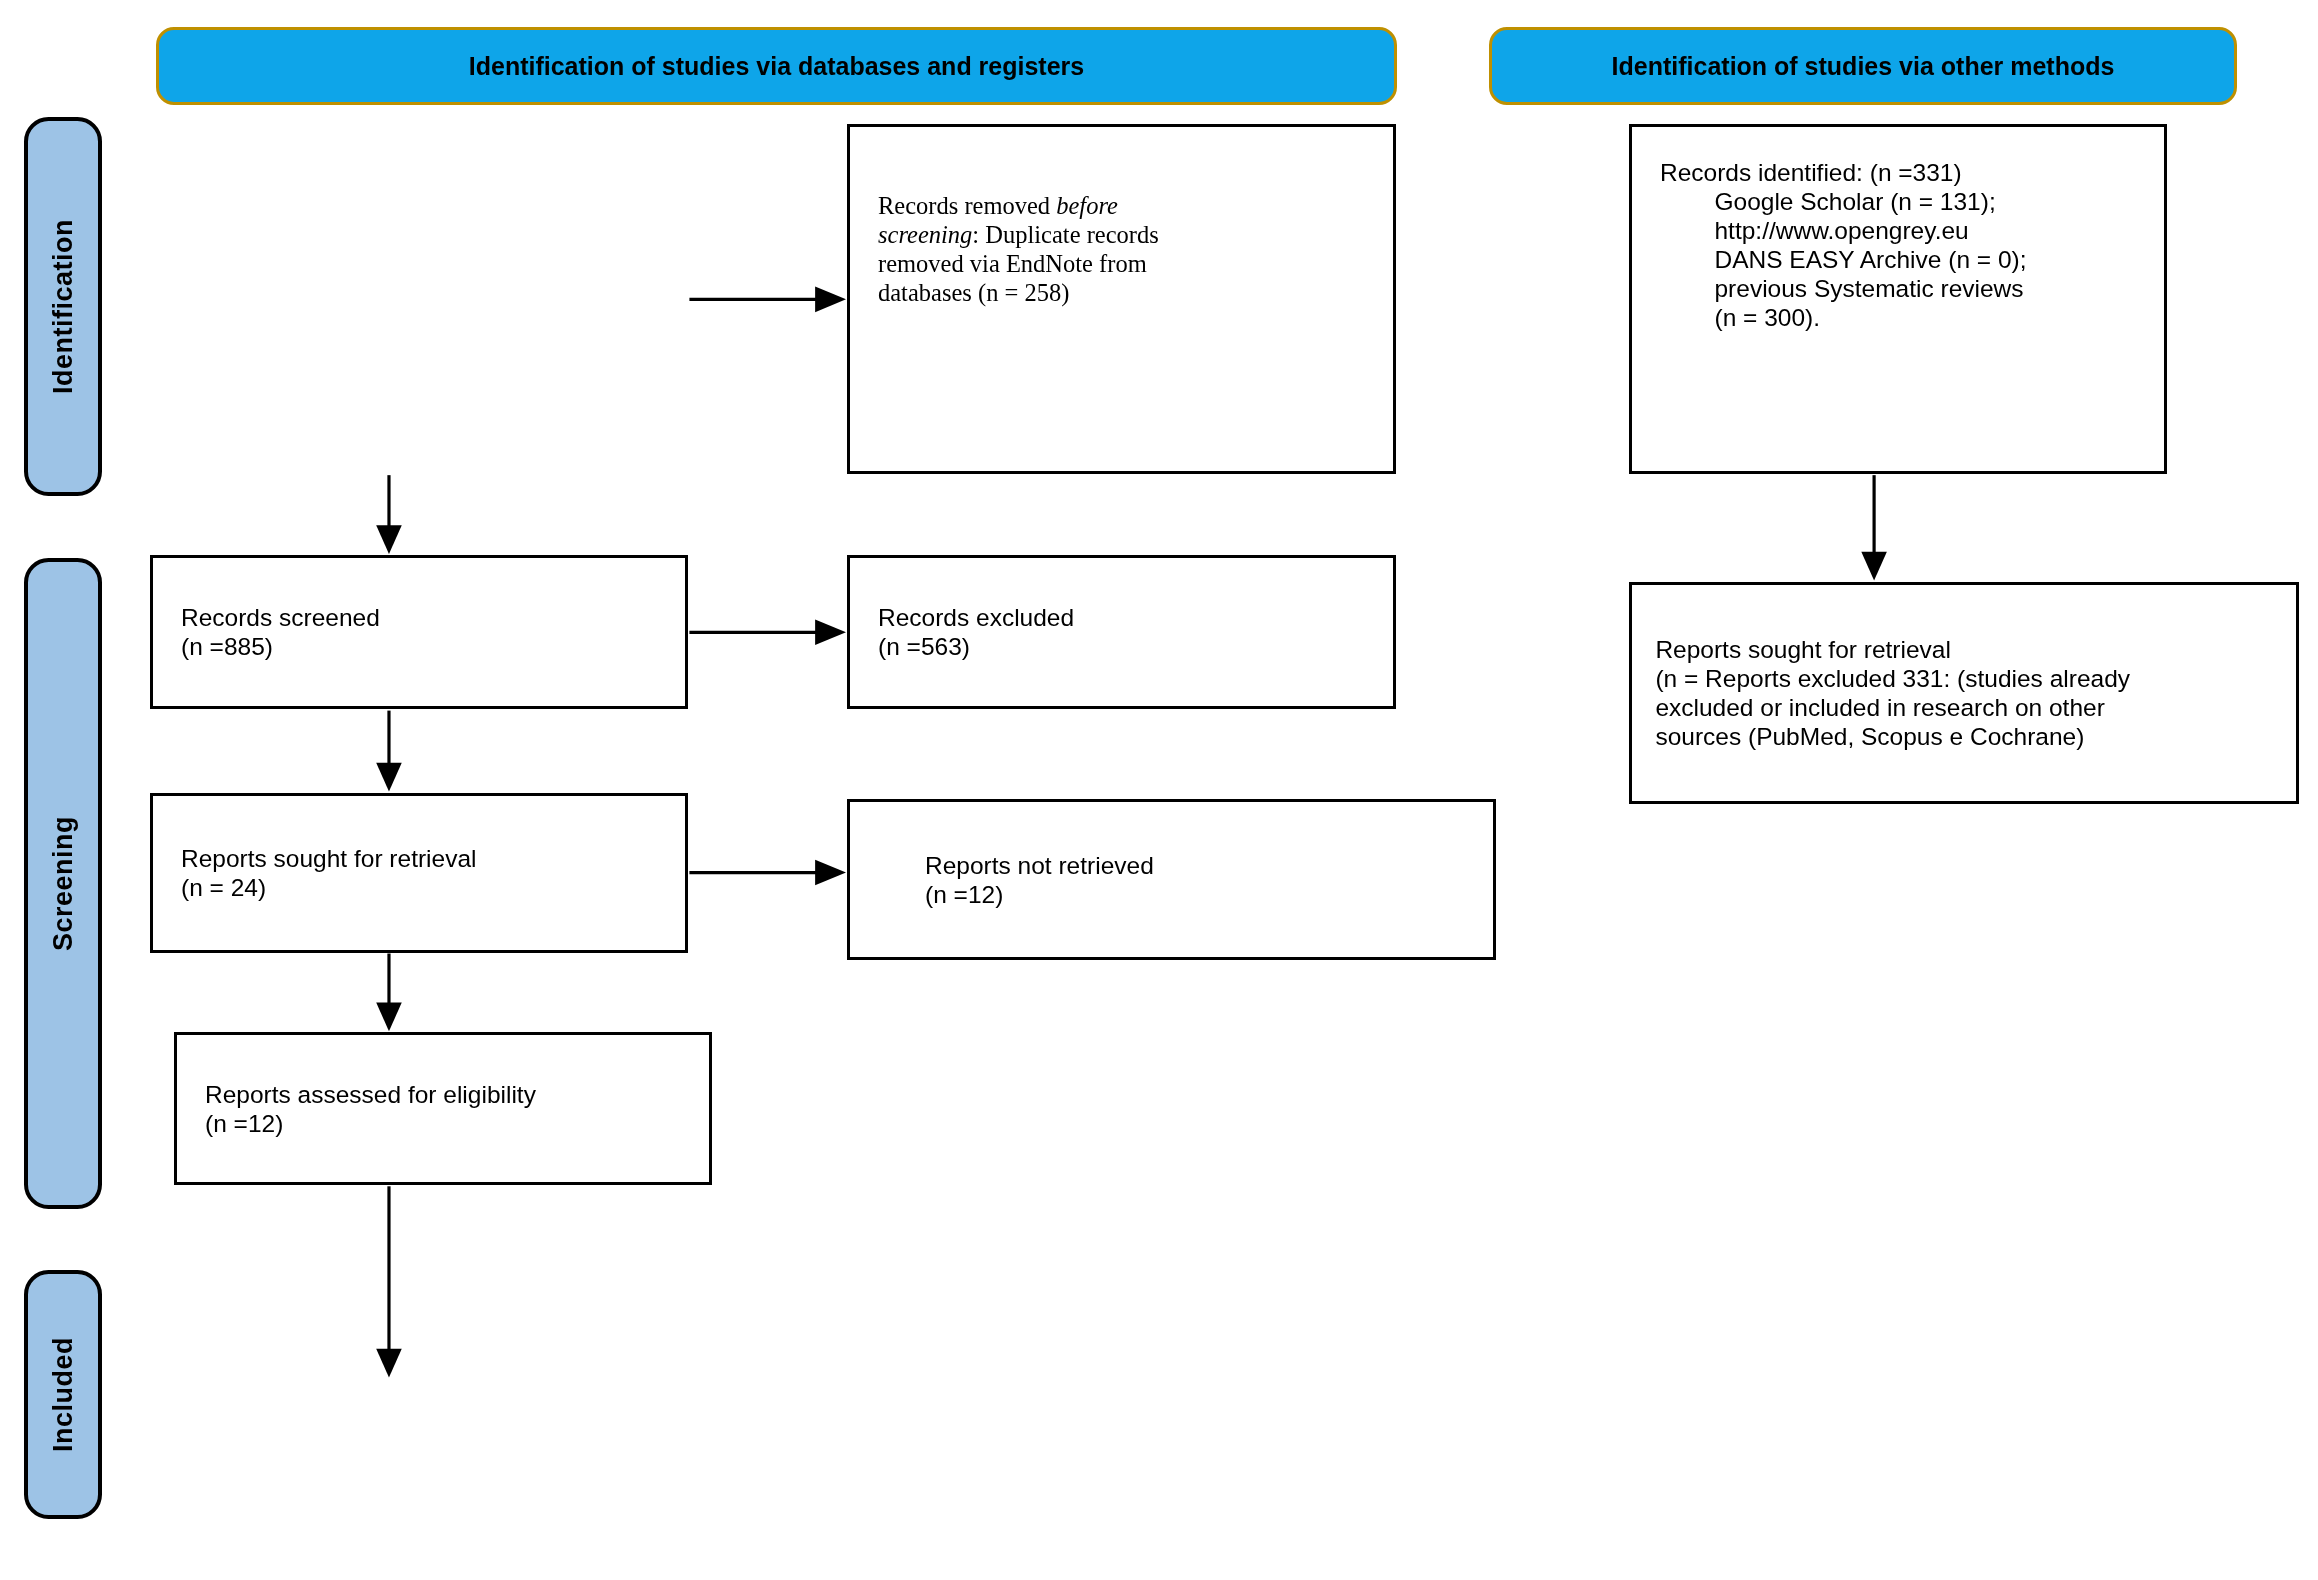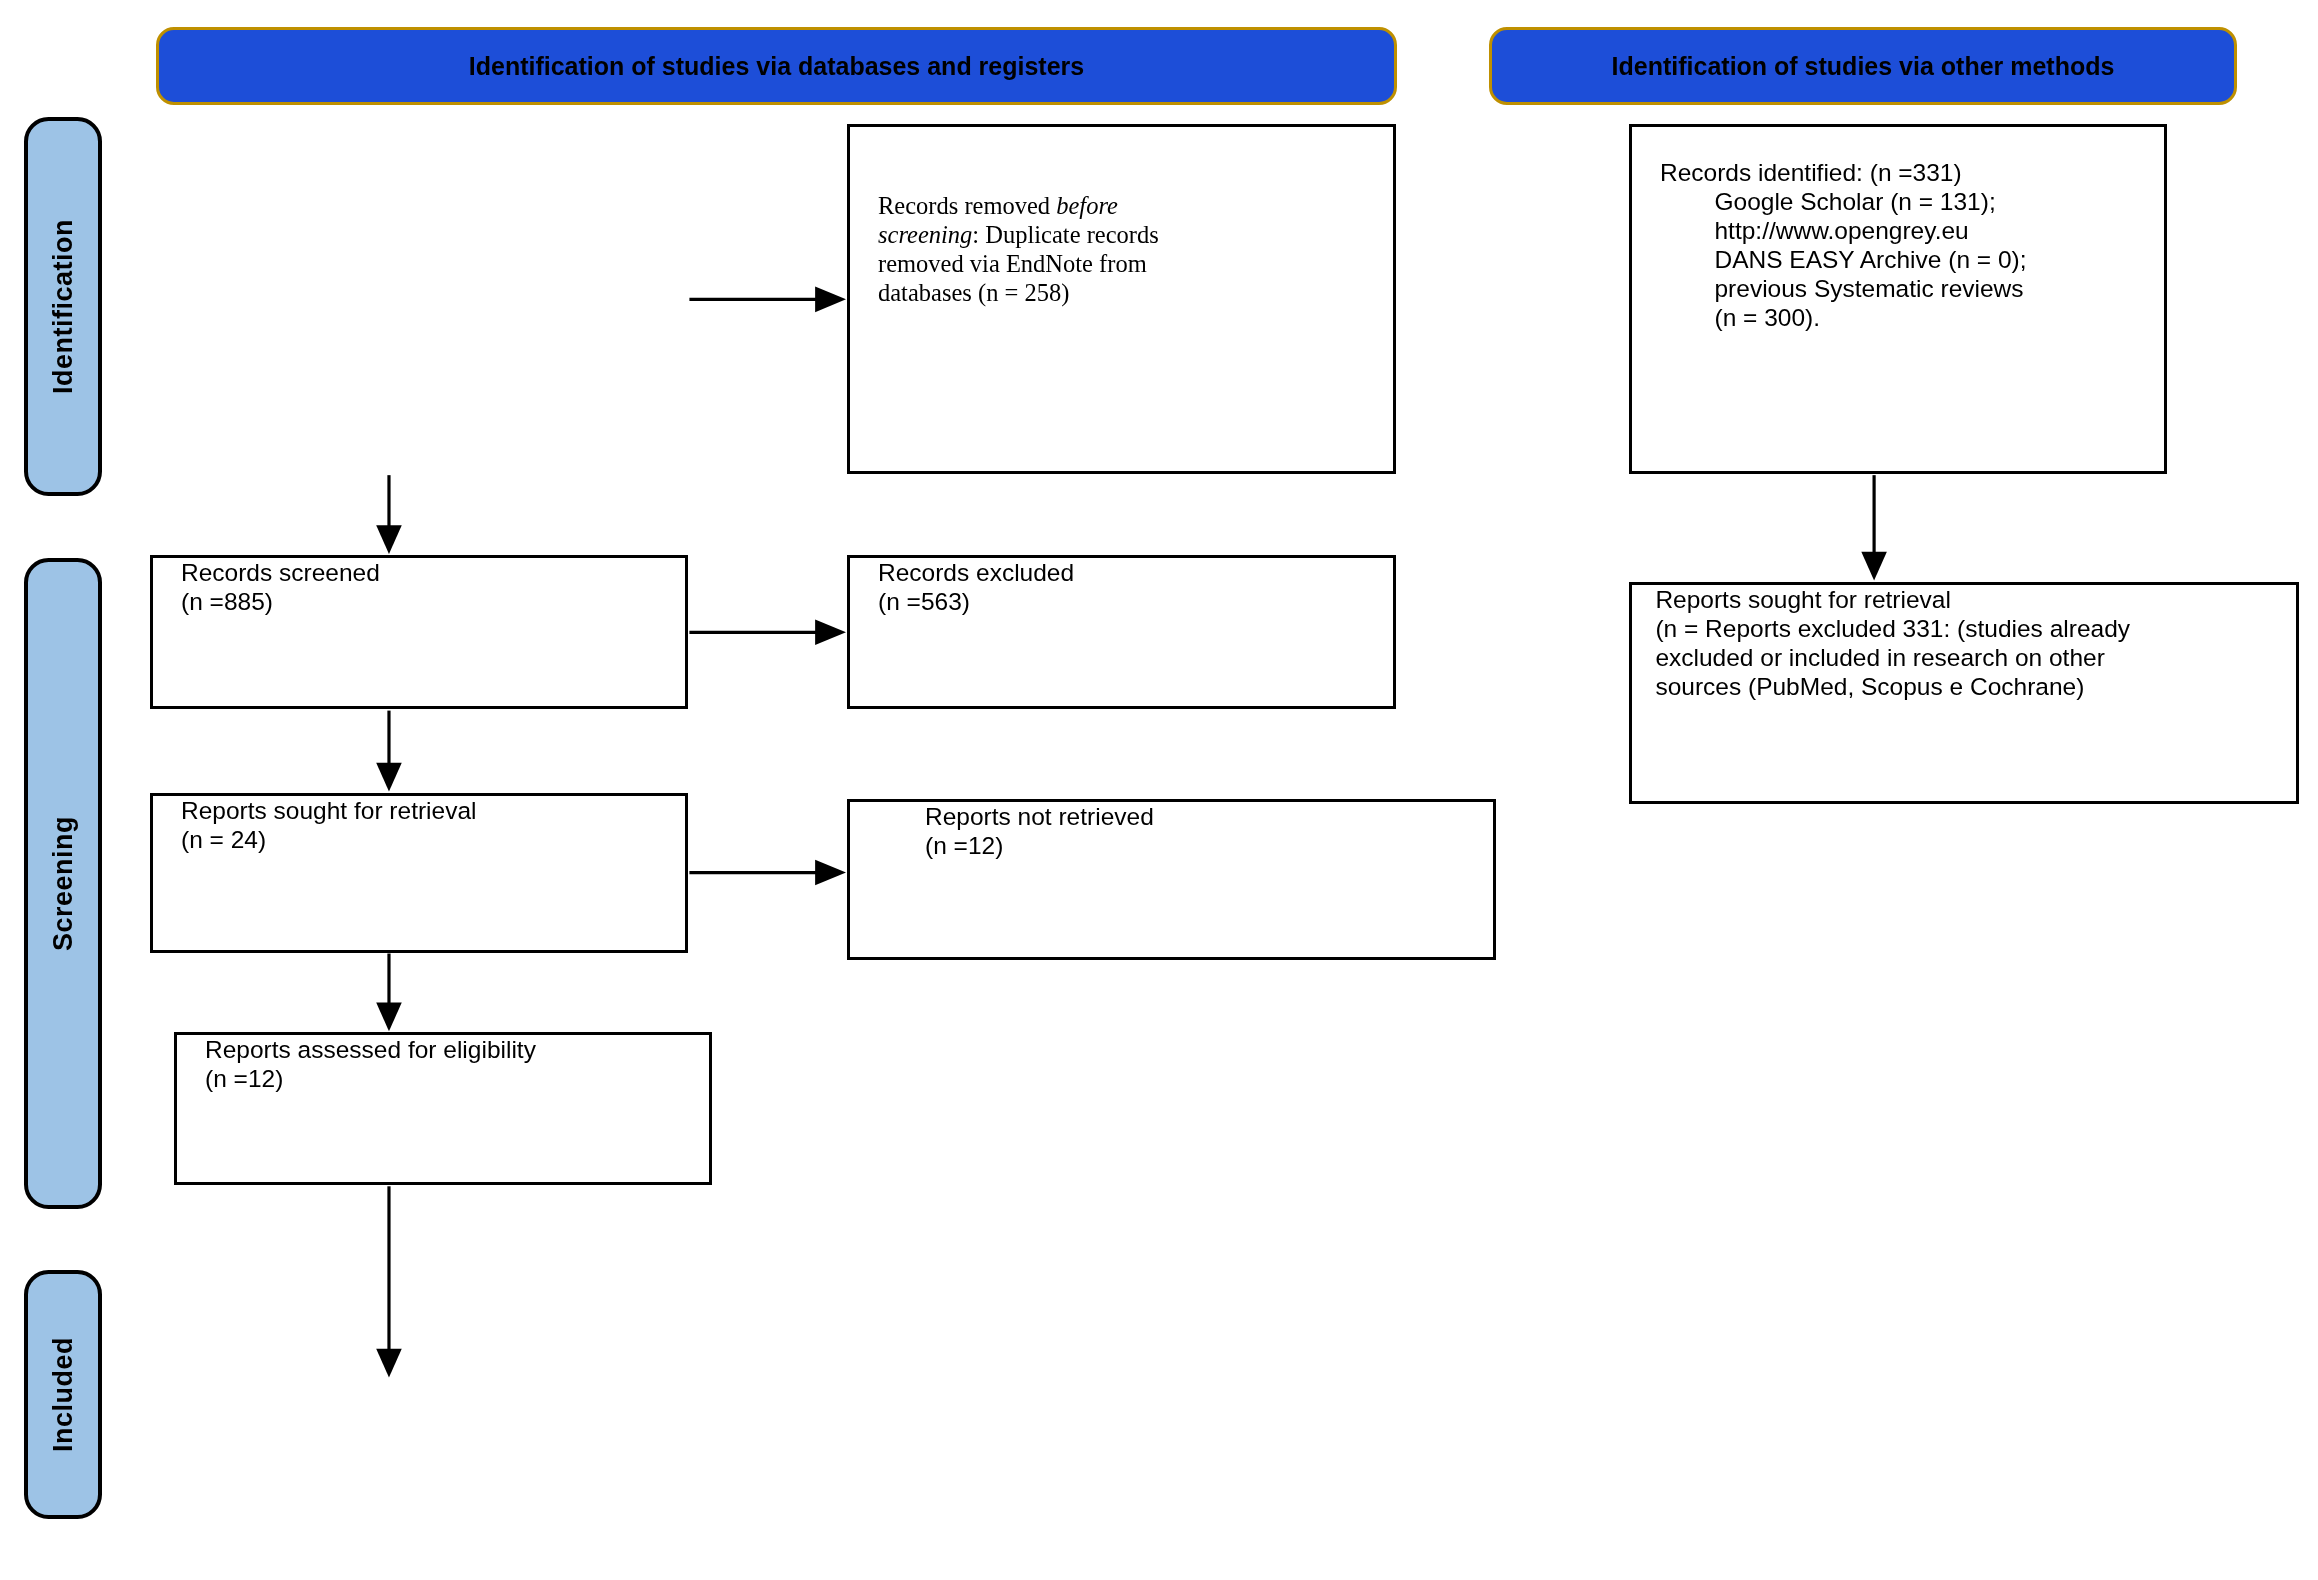--- a/index.html
+++ b/index.html
@@ -7,21 +7,21 @@
     position: relative;
     width: 2319px;
     height: 1581px;
     background: #ffffff;
     font-family: "Liberation Sans", sans-serif;
     color: #000000;
     overflow: hidden;
   }
   .banner {
     position: absolute;
-    background: #1d4ed8;
+    background: #0ea5e9;
     border: 3.2px solid #BF9000;
     border-radius: 18px;
     display: flex;
     align-items: center;
     justify-content: center;
     font-weight: bold;
     font-size: 25px;
     text-align: center;
     box-sizing: border-box;
   }
@@ -51,21 +51,21 @@
     font-size: 24.5px;
     line-height: 29px;
     display: flex;
     align-items: flex-start;
   }
   .box .box-text {
     white-space: pre-wrap;
     padding-left: 28px;
     padding-right: 16px;
   }
-  .box.v-center { }
+  .box.v-center { align-items: center; }
   .italic { font-style: italic; }
   .arrows {
     position: absolute;
     left: 0; top: 0;
     width: 2319px;
     height: 1581px;
     pointer-events: none;
   }
 </style>
 </head>

